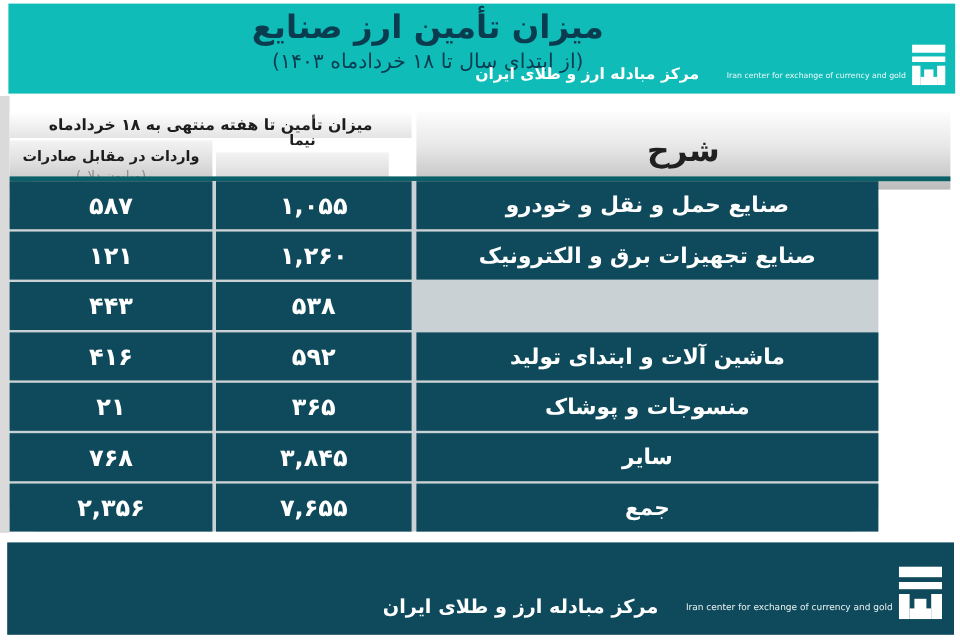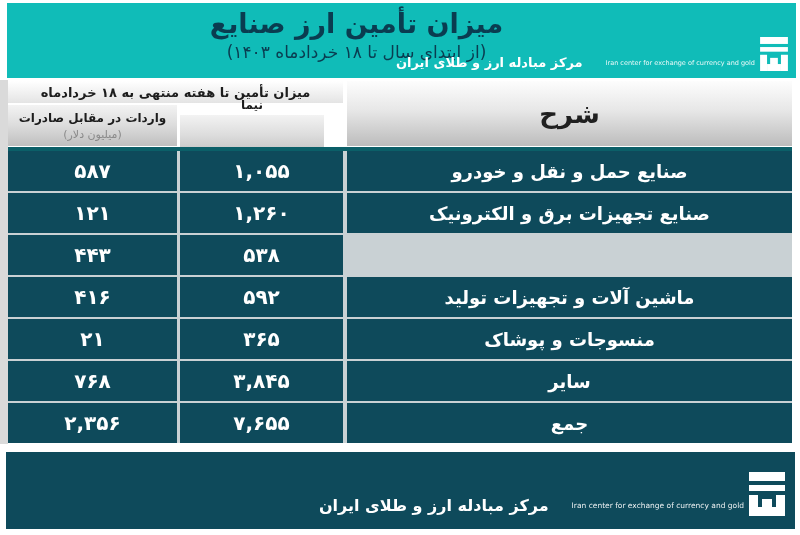--- a/index.html
+++ b/index.html
@@ -21,21 +21,21 @@
   .brand-sm{right:8px;bottom:7px;}
   .brand-sm .fa{font-size:13px;line-height:16px;}
   .brand-sm .en{font-size:6.5px;line-height:8px;}
   .brand-sm svg{width:28px;height:34px;}
   .brand-lg{right:10px;bottom:13px;}
   .brand-lg .fa{font-size:16px;line-height:20px;}
   .brand-lg .en{font-size:7.5px;line-height:10px;}
   .brand-lg svg{width:36px;height:44px;}
   .brand svg{display:block;fill:#ffffff;}
   
-  .cell{position:absolute;box-sizing:border-box;}
+  .cell{position:absolute;box-sizing:border-box;margin-top:12px;}
   .desc-head{
     left:347px;top:81px;width:445px;height:65px;
     background:linear-gradient(180deg,#fdfdfd 0%,#e7e7e7 45%,#bcbcbc 100%);
     font-size:26px;font-weight:bold;color:#202020;
     display:flex;align-items:center;justify-content:center;
   }
   .group-head{
     left:8px;top:81px;width:335px;height:22px;
     background:linear-gradient(180deg,#ffffff,#e4e4e4);
     font-size:13px;font-weight:bold;color:#1d1d1d;
@@ -44,21 +44,21 @@
   .sub{
     background:linear-gradient(180deg,#f3f3f3 0%,#dcdcdc 50%,#bfbfbf 100%);
     display:flex;flex-direction:column;align-items:center;justify-content:center;
   }
   .sub-imports{left:8px;top:105px;width:169px;height:41px;}
   .sub-nima{left:180px;top:115px;width:144px;height:41px;gap:46px;}
   .sub .lbl{font-size:12px;font-weight:bold;color:#1d1d1d;line-height:15px;}
   .sub .unit{font-size:11px;color:#8a8a8a;line-height:13px;margin-top:2px;}
   .head-rule{position:absolute;left:8px;top:147px;width:784px;height:4px;background:#0b5f68;}
   
-  .rows{position:absolute;left:8px;top:151px;width:784px;background:#c9d1d4;direction:ltr;border-radius:23px;}
+  .rows{position:absolute;left:8px;top:151px;width:724px;background:#c9d1d4;direction:ltr;border-radius:23px;}
   .row{display:flex;height:40px;margin-bottom:2px;}
   .row:last-child{margin-bottom:0;}
   .c{background:#0e4a5b;color:#ffffff;display:flex;align-items:center;justify-content:center;}
   .c-imports{width:169px;margin-right:3px;font-size:20px;font-weight:bold;}
   .c-nima{width:163px;margin-right:4px;font-size:20px;font-weight:bold;}
   .c-label{flex:1;font-size:18px;font-weight:bold;}
   
   .footer{position:absolute;left:6px;top:452px;width:789px;height:77px;background:#0e4a5b;}
 </style>
 </head>
@@ -111,21 +111,21 @@
       <div class="c c-nima" dir="rtl">۱,۲۶۰</div>
       <div class="c c-label" dir="rtl">صنایع تجهیزات برق و الکترونیک</div>
     </div>
     <div class="row">
       <div class="c c-imports" dir="rtl">۴۴۳</div>
       <div class="c c-nima" dir="rtl">۵۳۸</div>
     </div>
     <div class="row">
       <div class="c c-imports" dir="rtl">۴۱۶</div>
       <div class="c c-nima" dir="rtl">۵۹۲</div>
-      <div class="c c-label" dir="rtl">ماشین آلات و تجهیزات تولید</div>
+      <div class="c c-label" dir="rtl">ماشین آلات و ابتدای تولید</div>
     </div>
     <div class="row">
       <div class="c c-imports" dir="rtl">۲۱</div>
       <div class="c c-nima" dir="rtl">۳۶۵</div>
       <div class="c c-label" dir="rtl">منسوجات و پوشاک</div>
     </div>
     <div class="row">
       <div class="c c-imports" dir="rtl">۷۶۸</div>
       <div class="c c-nima" dir="rtl">۳,۸۴۵</div>
       <div class="c c-label" dir="rtl">سایر</div>

